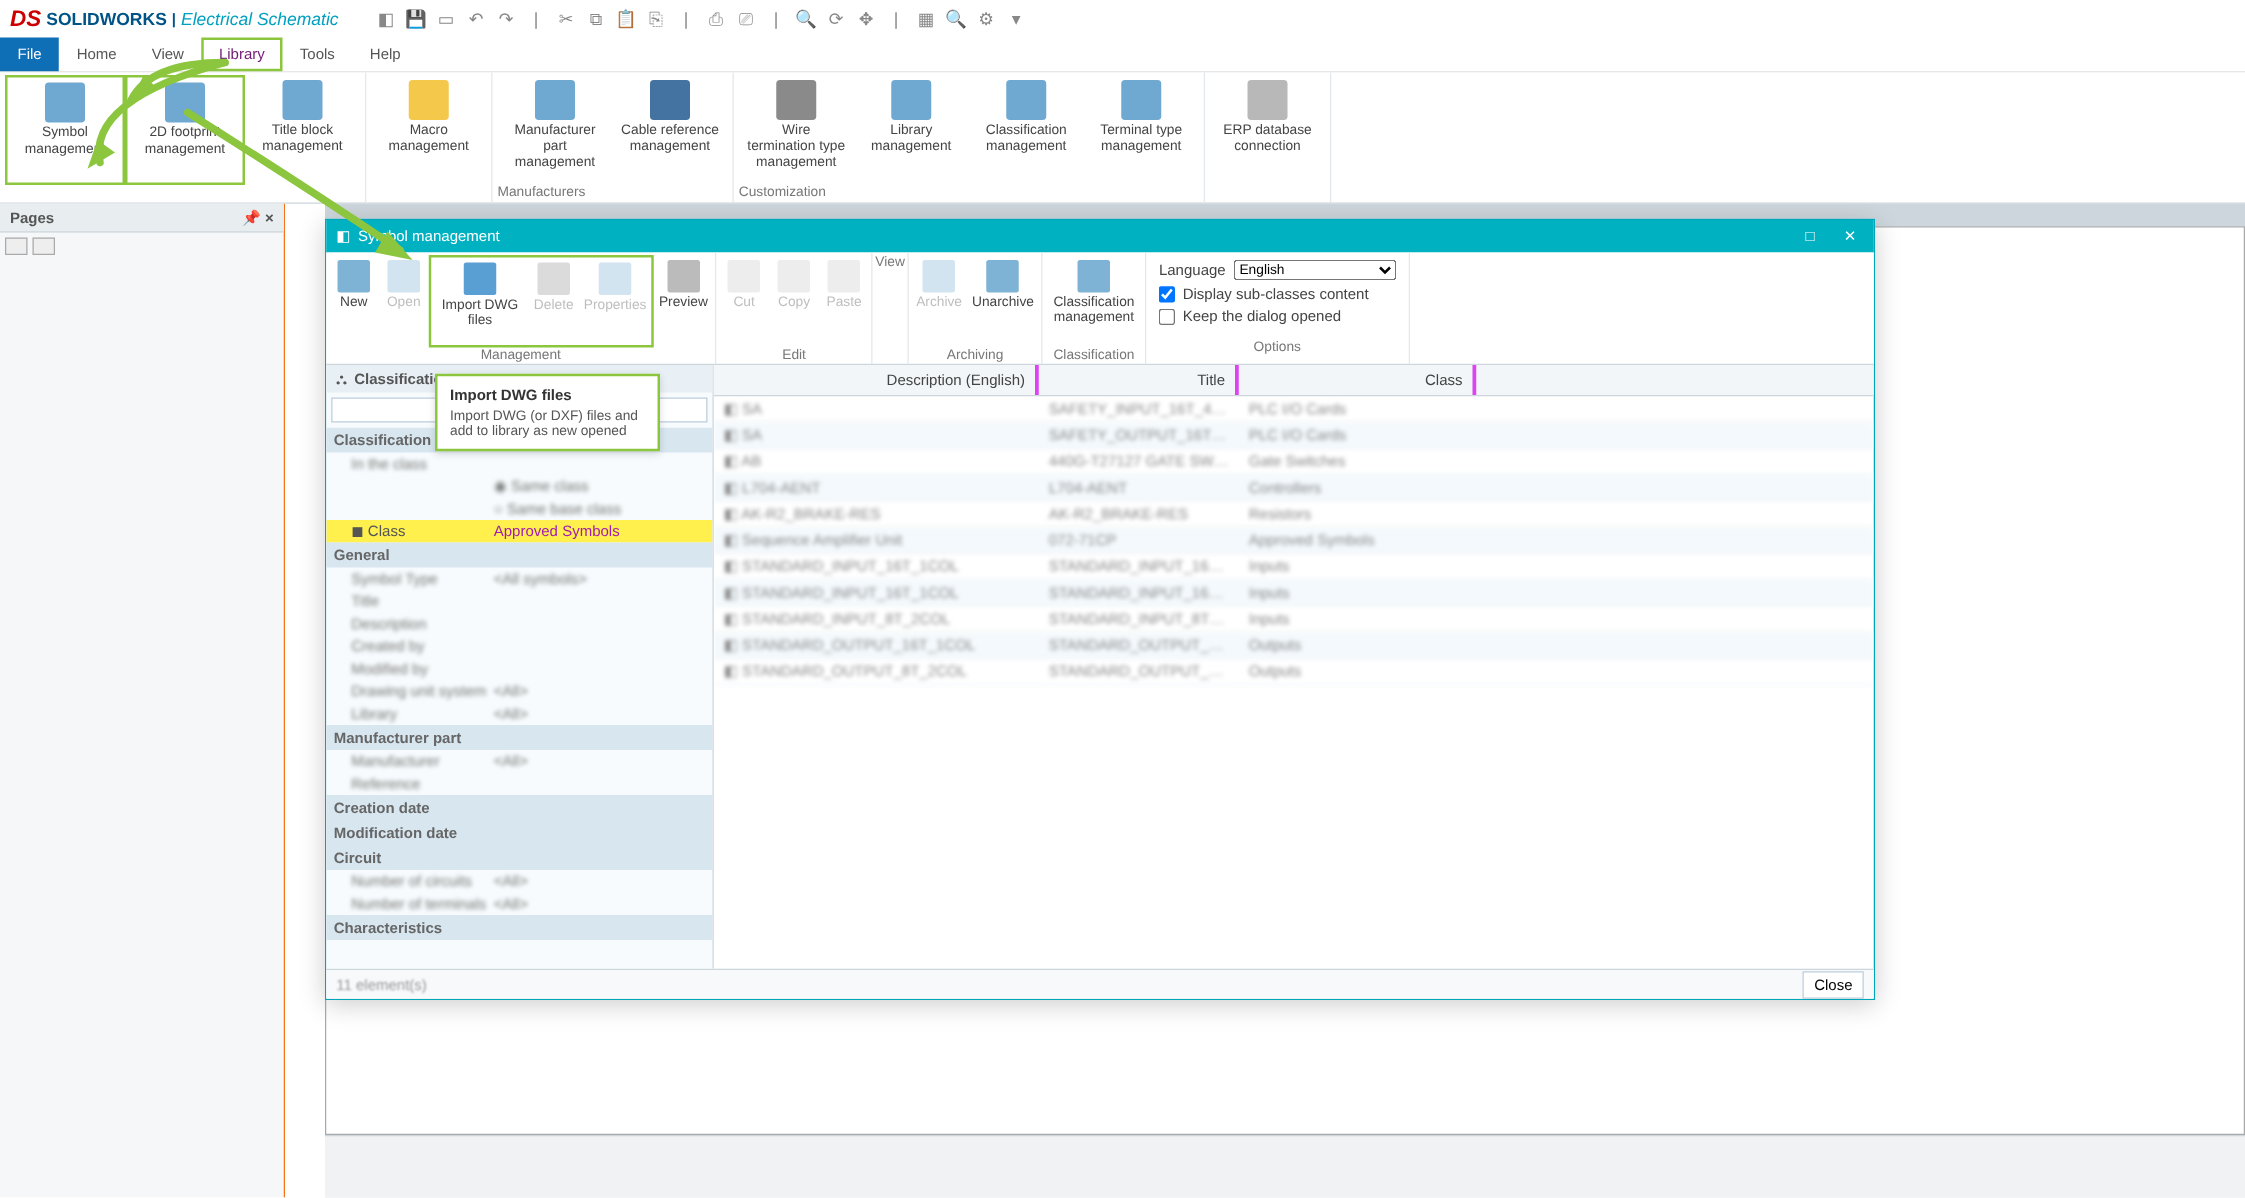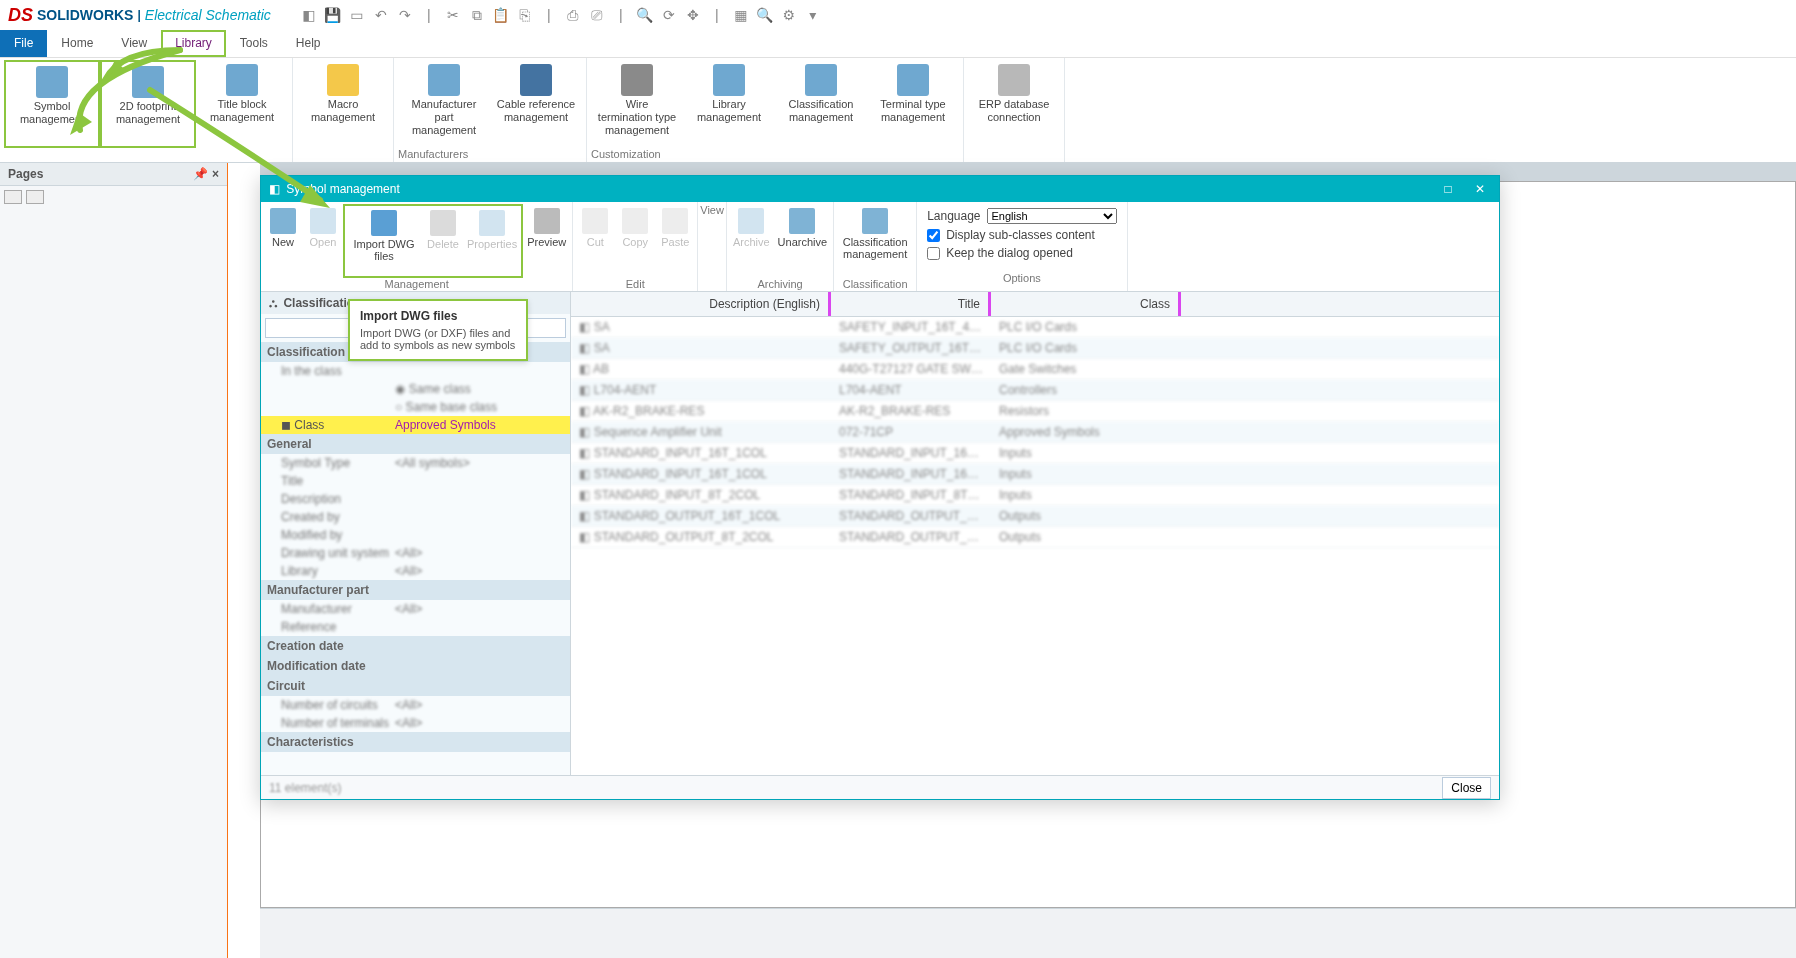--- a/index.html
+++ b/index.html
@@ -501,14 +501,14 @@
   </div>
 
   <div class="dlg-status">
     <span style="filter:blur(1px); color:#999;">11 element(s)</span>
     <button class="closebtn">Close</button>
   </div>
 </div>
 
 <div class="tooltip">
   <div class="tt-title">Import DWG files</div>
-  <div class="tt-body">Import DWG (or DXF) files and add to symbols as new symbols</div>
+  <div class="tt-body">Import DWG (or DXF) files and add to library as new opened</div>
 </div>
 
 </body></html>

